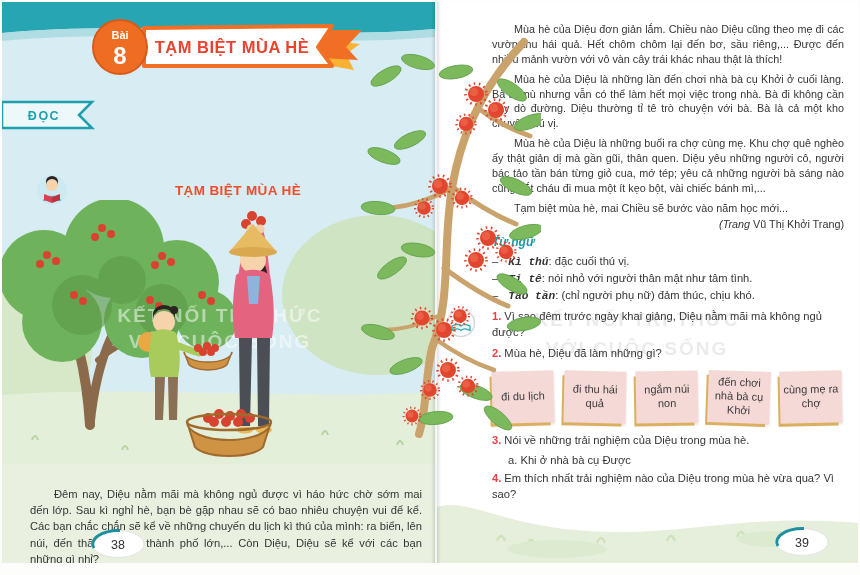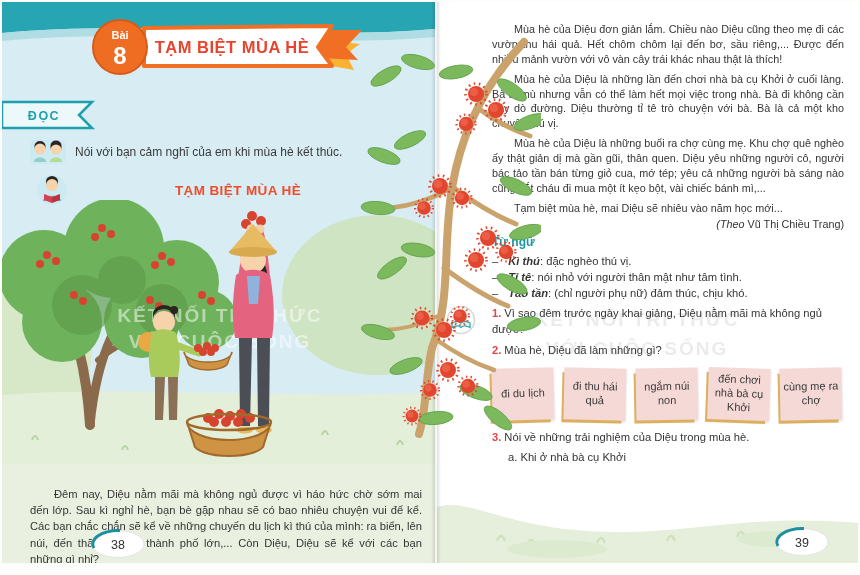--- a/index.html
+++ b/index.html
@@ -26,23 +26,23 @@
   
   .page-right { position:absolute; left:437px; top:2px; width:421px; height:561px; background:#ffffff; overflow:hidden; z-index:1; }
   .grass-right { position:absolute; left:0; bottom:0; }
   .wm-right { position:absolute; left:70px; top:303px; width:260px; text-align:center;
     font-weight:bold; font-size:19px; letter-spacing:2px; color:rgba(110,110,110,0.14); line-height:1.55; z-index:0; }
   .flow { position:relative; z-index:2; padding:20px 14px 0 55px; }
   .para { font-size:10.8px; line-height:1.38; color:#353535; text-align:justify; text-indent:22px; margin-bottom:5px; }
   .para-last { margin-bottom:2px; }
   .attribution { text-align:right; font-size:10.8px; color:#353535; margin-bottom:5px; }
   .attr-prefix { font-style:italic; }
-  .glossary-heading { color:#1798a6; font-weight:bold; font-size:12px; margin:2px 0 4px; }
+  .glossary-heading { color:#1798a6; font-weight:bold; font-size:12px; margin:2px 0 4px;font-style:italic; }
   .gl { display:flex; gap:10px; font-size:11.2px; color:#353535; line-height:1.45; }
-  .gl-term { font-style:italic; font-weight:bold; }
+  .gl-term { font-style:italic; font-weight:bold;font-family:Liberation Mono, monospace; }
   .q { position:relative; font-size:11.2px; color:#353535; line-height:1.4; margin:5px 0; }
   .qnum { color:#e24545; font-weight:bold; margin-right:3px; }
   .q-opt { font-size:11.2px; color:#353535; margin:3px 0 3px 16px; }
   .qmark-icon { position:absolute; left:-46px; top:-1px; }
   .notes { display:flex; gap:10px; align-items:center; margin:10px 2px 10px 0; }
   .note { flex:1; background:#f5d9d7; min-height:52px; display:flex; align-items:center; justify-content:center;
     text-align:center; font-size:11px; color:#3a3a3a; padding:4px 3px; line-height:1.25;
     box-shadow:-3px 4px 0 -1px #dcaf5e, 0 2px 3px rgba(0,0,0,0.12); }
   .note:nth-child(1){ transform:rotate(-1.5deg); }
   .note:nth-child(2){ transform:rotate(1.2deg); }
@@ -75,32 +75,20 @@
       <circle cx="118" cy="45" r="27" fill="#ef6c23" stroke="#d85a19" stroke-width="2"></circle>
       <text x="118" y="37" text-anchor="middle" font-size="11" font-weight="bold" fill="#ffffff">Bài</text>
       <text x="118" y="62" text-anchor="middle" font-size="24" font-weight="bold" fill="#ffffff">8</text>
     </svg>
 
     <svg class="doc-ribbon" width="94" height="30" viewBox="0 0 94 30">
       <polygon points="0,2 90,2 77,15 90,28 0,28" fill="#ecf8f9" stroke="#1d9fae" stroke-width="2.5"></polygon>
       <text x="42" y="20" text-anchor="middle" font-size="12.5" font-weight="bold" fill="#1d9fae" letter-spacing="1.5">ĐỌC</text>
     </svg>
 
-    <div class="activity-row">
-      <svg width="36" height="24" viewBox="0 0 36 24">
-        <rect x="0" y="0" width="36" height="24" rx="5" fill="#cdeaf3"></rect>
-        <circle cx="10" cy="9" r="5.5" fill="#f6d3ab"></circle>
-        <path d="M4.5,9 A5.5,5.5 0 0 1 15.5,9 L15.5,6 A5.5,5 0 0 0 4.5,6 Z" fill="#2c2422"></path>
-        <path d="M4,22 C4,16 16,16 16,22 Z" fill="#8fd0c9"></path>
-        <circle cx="26" cy="9" r="5.5" fill="#f6d3ab"></circle>
-        <path d="M20.5,10 A5.5,5.5 0 0 1 31.5,10 L31.5,5.5 A5.5,5 0 0 0 20.5,5.5 Z" fill="#2c2422"></path>
-        <path d="M20,22 C20,16 32,16 32,22 Z" fill="#b4dd8f"></path>
-      </svg>
-      <span class="activity-text">Nói với bạn cảm nghĩ của em khi mùa hè kết thúc.</span>
-    </div>
 
     <div class="reading-row">
       <svg width="32" height="32" viewBox="0 0 32 32">
         <circle cx="16" cy="16" r="15" fill="#cdeaf3"></circle>
         <circle cx="16" cy="11" r="6" fill="#f6d3ab"></circle>
         <path d="M10,11 A6,6 0 0 1 22,11 L22,7.5 A6,5.5 0 0 0 10,7.5 Z" fill="#2c2422"></path>
         <path d="M7,27 C7,20 25,20 25,27 Z" fill="#62b7c9"></path>
         <path d="M8,20 L16,23 L16,29 L8,26 Z" fill="#d8414f"></path>
         <path d="M24,20 L16,23 L16,29 L24,26 Z" fill="#c1313f"></path>
       </svg>
@@ -236,31 +224,31 @@
       <path d="M0,14 C30,4 70,34 150,38 C250,44 300,20 421,30 L421,70 L0,70 Z" fill="#e6efdc"></path>
       <path d="M60,48 q4,-10 8,0 M90,52 q4,-10 8,0 M160,50 q4,-10 8,0 M230,48 q4,-10 8,0 M300,44 q4,-10 8,0 M360,50 q4,-10 8,0" stroke="#cfe2bd" stroke-width="2.5" fill="none"></path>
       <ellipse cx="340" cy="46" rx="40" ry="8" fill="#dcead0"></ellipse>
       <ellipse cx="120" cy="56" rx="50" ry="9" fill="#dcead0"></ellipse>
     </svg>
 
     <div class="flow">
       <p class="para">Mùa hè của Diệu đơn giản lắm. Chiều nào Diệu cũng theo mẹ đi các vườn thu hái quả. Hết chôm chôm lại đến bơ, sầu riêng,... Được đến nhiều mảnh vườn với vô vàn cây trái khác nhau thật là thích!</p>
       <p class="para">Mùa hè của Diệu là những lần đến chơi nhà bà cụ Khởi ở cuối làng. Bà bị mù nhưng vẫn có thể làm hết mọi việc trong nhà. Bà đi không cần gậy dò đường. Diệu thường tỉ tê trò chuyện với bà. Bà là cả một kho chuyện thú vị.</p>
       <p class="para">Mùa hè của Diệu là những buổi ra chợ cùng mẹ. Khu chợ quê nghèo ấy thật giản dị mà gần gũi, thân quen. Diệu yêu những người cô, người bác tảo tần bán từng giỏ cua, mớ tép; yêu cả những người bà sáng nào cũng dắt cháu đi mua một ít kẹo bột, vài chiếc bánh mì,...</p>
-      <p class="para para-last">Tạm biệt mùa hè, mai Diệu sẽ nhiêu vào năm học mới...</p>
+      <p class="para para-last">Tạm biệt mùa hè, mai Chiều sẽ bước vào năm học mới...</p>
 
       <div class="attribution">
-        <span class="attr-prefix">(Theo</span><span> Vũ Thị Chiều Trang)</span>
+        <span class="attr-prefix">(Trang</span><span> Vũ Thị Khởi Trang)</span>
       </div>
 
       <div class="glossary-heading">Từ ngữ</div>
 
       <div class="gl">
         <span>–</span>
-        <span><span class="gl-term">Kì thú</span><span>: đặc nghèo thú vị.</span></span>
+        <span><span class="gl-term">Kì thú</span><span>: đặc cuối thú vị.</span></span>
       </div>
       <div class="gl">
         <span>–</span>
         <span><span class="gl-term">Tỉ tê</span><span>: nói nhỏ với người thân mật như tâm tình.</span></span>
       </div>
       <div class="gl">
         <span>–</span>
         <span><span class="gl-term">Tảo tần</span><span>: (chỉ người phụ nữ) đảm thúc, chịu khó.</span></span>
       </div>
 
@@ -280,22 +268,25 @@
         <div class="note">đi du lịch</div>
         <div class="note">đi thu hái quả</div>
         <div class="note">ngắm núi non</div>
         <div class="note">đến chơi nhà bà cụ Khởi</div>
         <div class="note">cùng mẹ ra chợ</div>
       </div>
 
       <div class="q">
         <span class="qnum">3.</span><span>Nói về những trải nghiệm của Diệu trong mùa hè.</span>
       </div>
-      <div class="q-opt">a. Khi ở nhà bà cụ Khởi</div>
-
+      <div class="q-opt">a. Khi ở nhà bà cụ Được</div>
+
+      <div class="q">
+        <span class="qnum">4.</span><span>Em thích nhất trải nghiệm nào của Diệu trong mùa hè vừa qua? Vì sao?</span>
+      </div>
     </div>
 
     <svg class="page-oval oval-right" width="56" height="32" viewBox="0 0 56 32">
       <ellipse cx="28" cy="16" rx="26" ry="13.5" fill="#ffffff" stroke="#e3e3e3" stroke-width="1"></ellipse>
       <path d="M4,20 A26,13.5 0 0 1 30,2.5" fill="none" stroke="#1d8fa0" stroke-width="3"></path>
       <text x="28" y="21" text-anchor="middle" font-size="12.5" fill="#333333">39</text>
     </svg>
   </div>
 
   <div class="gutter"></div>

